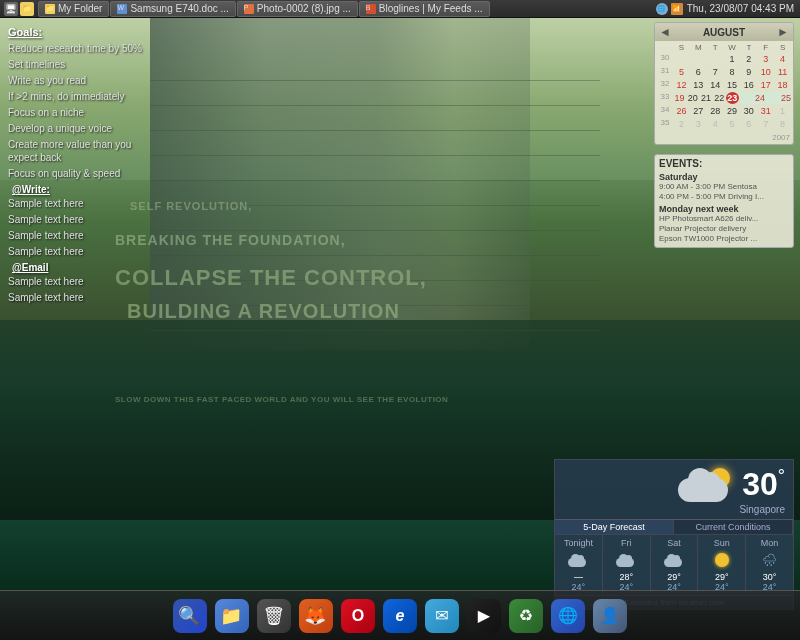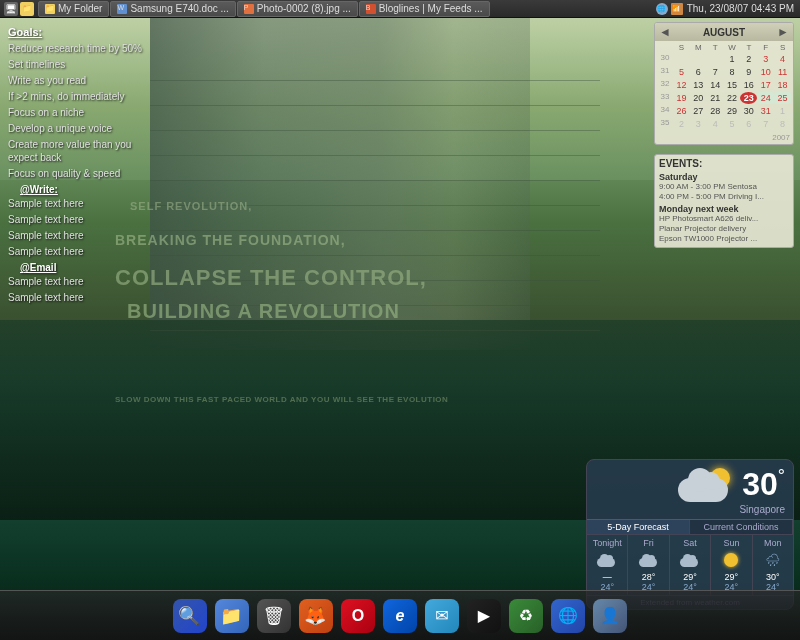--- a/index.html
+++ b/index.html
@@ -197,21 +197,21 @@
       font-size: 10px;
       color: #e0e0e0;
       margin-bottom: 3px;
       line-height: 1.3;
     }
 
     .widget-section {
       font-size: 10px;
       font-weight: bold;
       color: #fff;
-      margin: 4px 0 2px 12px;
+      margin: 4px 0 2px 4px;
       text-decoration: underline;
     }
 
     
     #calendar-widget {
       position: absolute;
       top: 22px;
       right: 6px;
       width: 140px;
       background: rgba(230,230,210,0.92);
@@ -273,21 +273,21 @@
 
     .cal-day.other-month { color: #bbb; }
     .cal-day.today {
       background: #cc3333;
       color: #fff;
       border-radius: 50%;
       font-weight: bold;
     }
     .cal-day.weekend { color: #cc3333; }
     .cal-day.sat-col { color: #cc3333; }
-    .cal-day.highlighted { background: #d4e8d4; }
+    .cal-day.highlighted { background: #d4e8d4; padding-left: 16px; }
 
     .cal-year {
       text-align: right;
       font-size: 8px;
       color: #999;
       padding: 0 3px 2px;
     }
 
     
     #events-widget {
@@ -323,24 +323,24 @@
       font-size: 8px;
       color: #555;
       margin-bottom: 1px;
     }
 
     
     #weather-widget {
       position: absolute;
       bottom: 30px;
       right: 6px;
-      width: 208px;
+      width: 240px;
       background: rgba(40,60,80,0.85);
       border: 1px solid #445;
-      border-radius: 8px;
+      border-radius: 0;
       color: #fff;
       font-size: 10px;
       z-index: 50;
       overflow: hidden;
     }
 
     .weather-top {
       display: flex;
       align-items: center;
       justify-content: flex-end;

